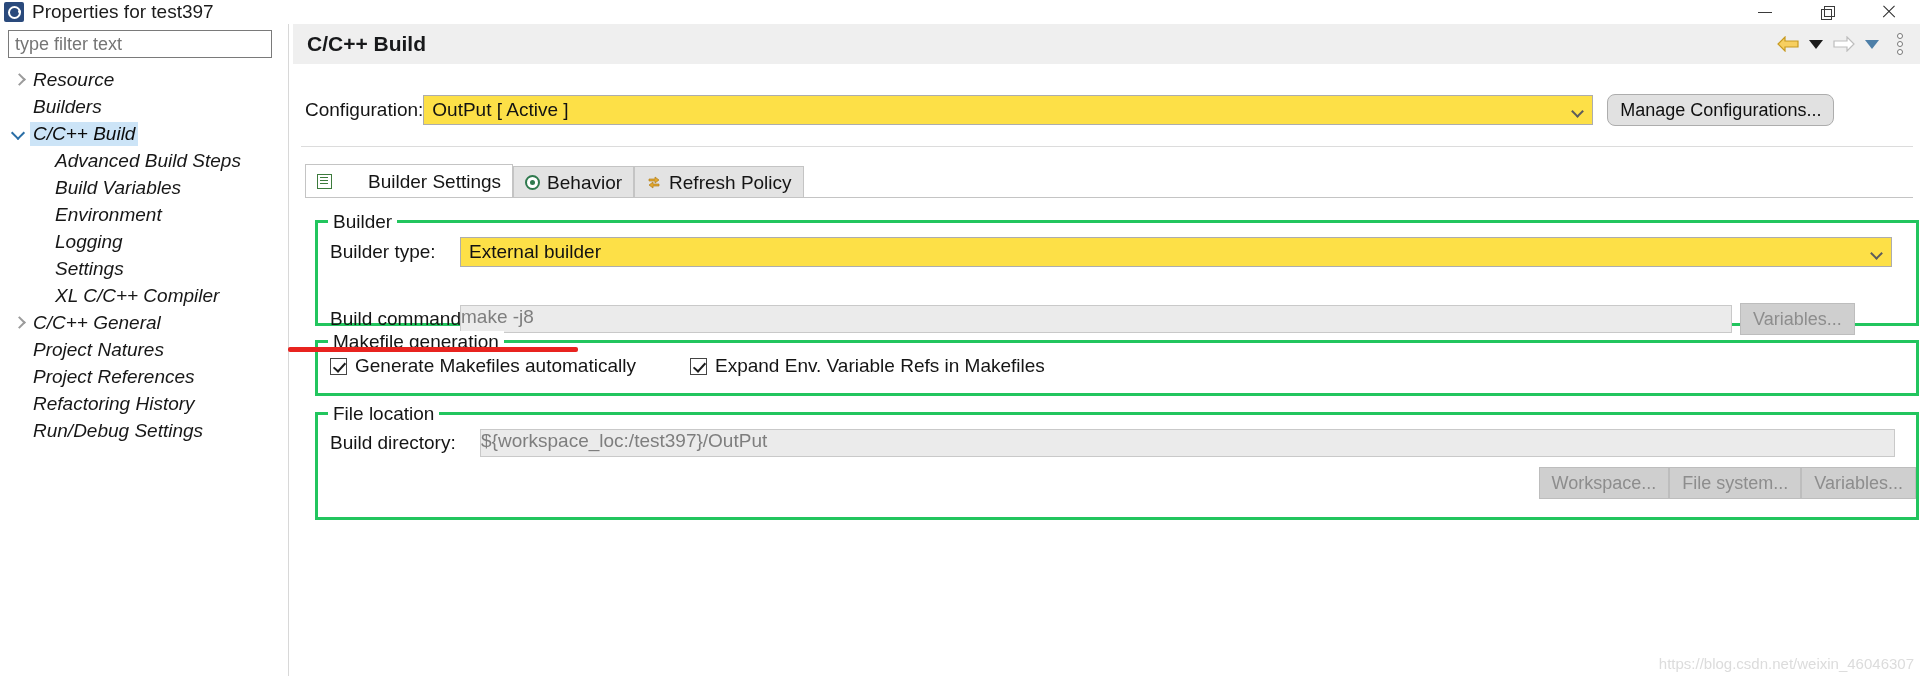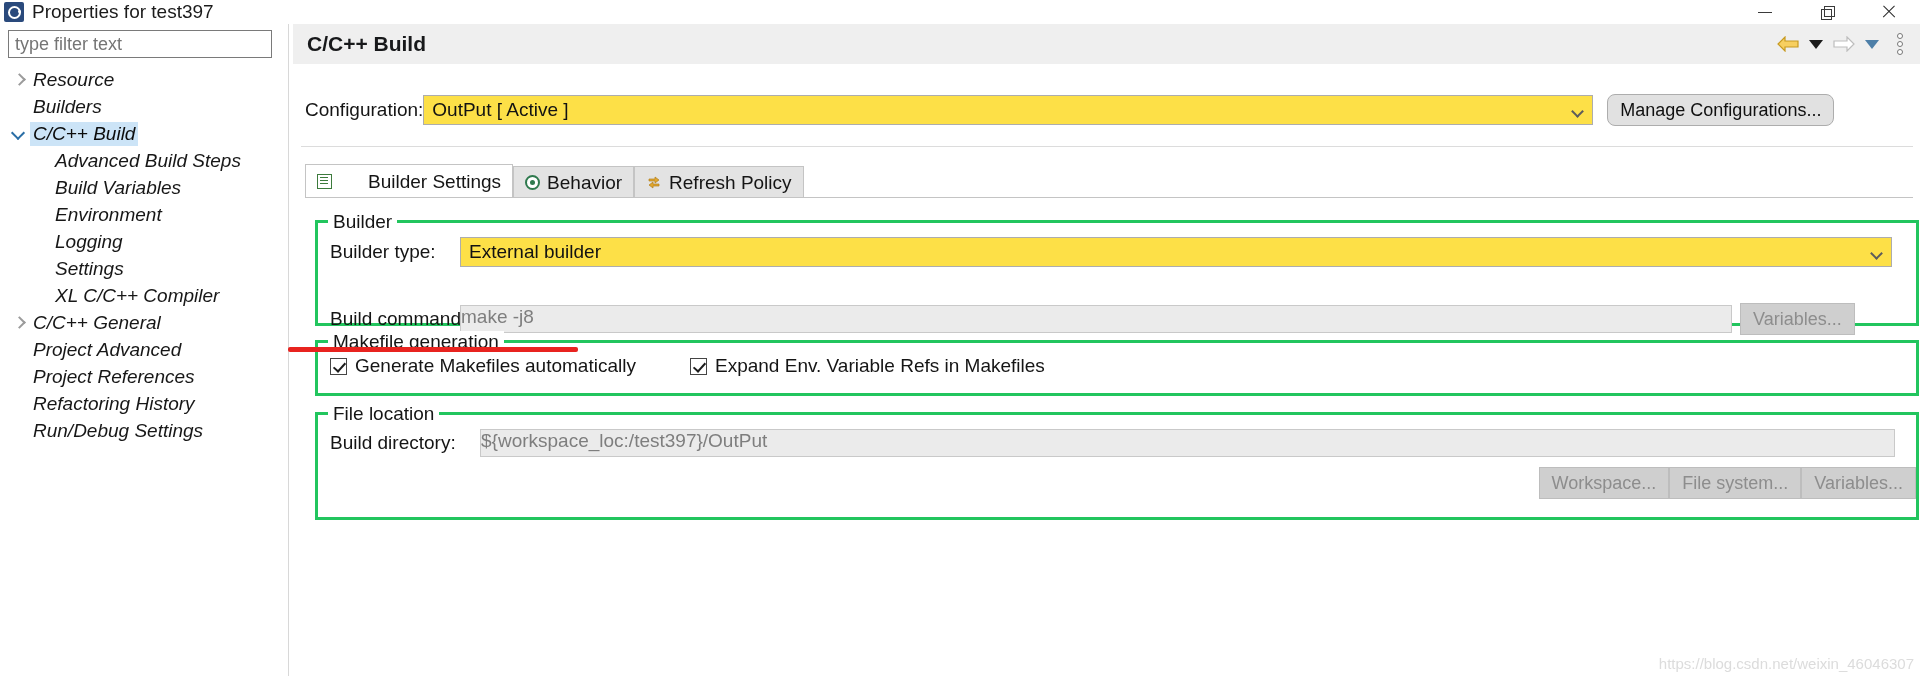--- a/index.html
+++ b/index.html
@@ -436,21 +436,21 @@
         <span class="tree-label">XL C/C++ Compiler</span>
       </div>
 
       <div class="tree-item indent-0">
         <span class="twisty collapsed"></span>
         <span class="tree-label">C/C++ General</span>
       </div>
 
       <div class="tree-item indent-0">
         <span class="twisty"></span>
-        <span class="tree-label">Project Advanced</span>
+        <span class="tree-label">Project Natures</span>
       </div>
       <div class="tree-item indent-0">
         <span class="twisty"></span>
         <span class="tree-label">Project References</span>
       </div>
       <div class="tree-item indent-0">
         <span class="twisty"></span>
         <span class="tree-label">Refactoring History</span>
       </div>
       <div class="tree-item indent-0">

